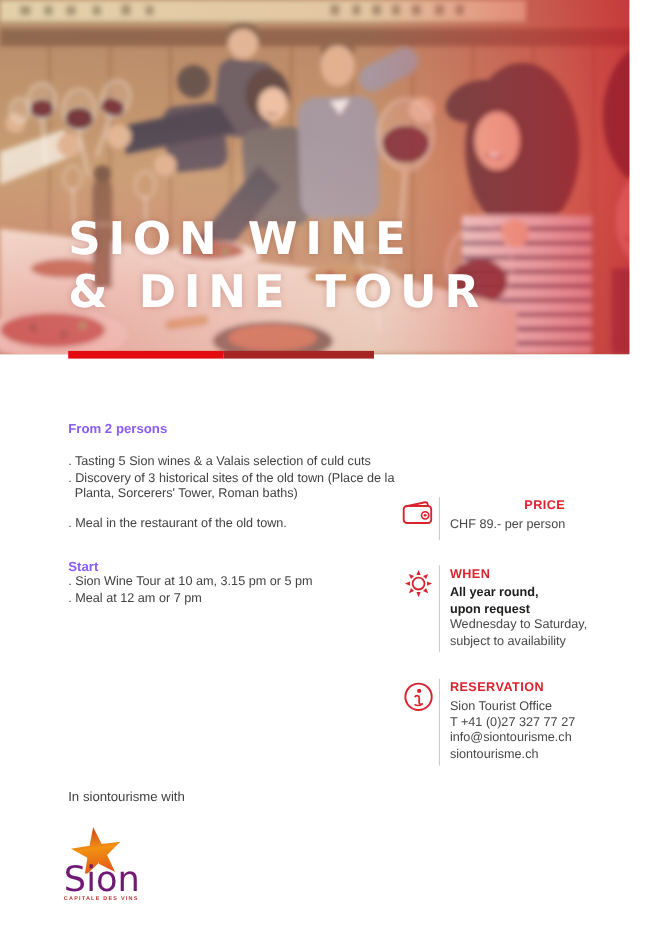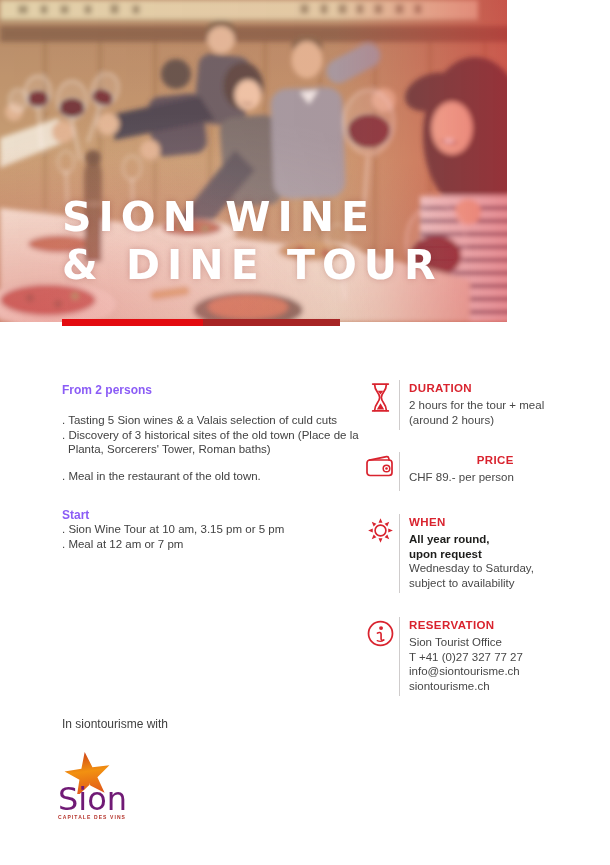--- a/index.html
+++ b/index.html
@@ -1,20 +1,20 @@
 <!DOCTYPE html>
 <html><head>
 <meta charset="utf-8">
 <style>
   html,body{margin:0;padding:0;background:#ffffff;}
   .page{position:relative;width:610px;height:865px;background:#ffffff;overflow:hidden;
         font-family:"Liberation Sans",sans-serif;}
 
   
-  .hero{position:absolute;left:0;top:0;width:507px;height:322px;overflow:hidden;background:#a9764c;}
+  .hero{position:absolute;left:0;top:0;width:572px;height:322px;overflow:hidden;background:#a9764c;}
   .hero svg{display:block;}
   .hero-title{position:absolute;left:62px;top:193px;color:#ffffff;
               font-family:"DejaVu Sans",sans-serif;font-weight:800;
               font-size:41px;line-height:48px;letter-spacing:7px;white-space:nowrap;
               text-shadow:0 0 6px rgba(120,30,30,.25);}
   .red-bar{position:absolute;left:62px;top:319px;height:7px;display:flex;}
   .red-bar .seg1{width:141px;height:7px;background:#e30b10;}
   .red-bar .seg2{width:137px;height:7px;background:#a62424;}
 
   
@@ -222,37 +222,20 @@
     <div class="bullet b1">. Tasting 5 Sion wines &amp; a Valais selection of culd cuts</div>
     <div class="bullet b2">. Discovery of 3 historical sites of the old town (Place de la Planta, Sorcerers' Tower, Roman baths)</div>
     <div class="bullet b3">. Meal in the restaurant of the old town.</div>
     <div class="start-block">
       <div class="sec-heading">Start</div>
       <div>. Sion Wine Tour at 10 am, 3.15 pm or 5 pm</div>
       <div>. Meal at 12 am or 7 pm</div>
     </div>
   </div>
 
-  <div class="info-sec sec-duration">
-    <div class="info-icon-cell">
-      <svg width="25" height="31" viewBox="0 0 24 30" fill="none">
-        <line x1="4.5" y1="2" x2="19.5" y2="2" stroke="#d9232e" stroke-width="1.8" stroke-linecap="round"></line>
-        <line x1="4.5" y1="28" x2="19.5" y2="28" stroke="#d9232e" stroke-width="1.8" stroke-linecap="round"></line>
-        <path d="M6.3 2.5 C6.3 9.2 11.2 10.4 11.2 15 C11.2 19.6 6.3 20.8 6.3 27.5" stroke="#d9232e" stroke-width="1.7" stroke-linecap="round"></path>
-        <path d="M17.7 2.5 C17.7 9.2 12.8 10.4 12.8 15 C12.8 19.6 17.7 20.8 17.7 27.5" stroke="#d9232e" stroke-width="1.7" stroke-linecap="round"></path>
-        <path d="M9.3 8.5 h5.4 L12 12 Z" fill="#d9232e"></path>
-        <path d="M12 20.5 L15.6 26.5 h-7.2 Z" fill="#d9232e"></path>
-      </svg>
-    </div>
-    <div class="info-text">
-      <div class="info-heading">DURATION</div>
-      <div class="info-line">2 hours for the tour + meal</div>
-      <div class="info-line">(around 2 hours)</div>
-    </div>
-  </div>
 
   <div class="info-sec sec-price">
     <div class="info-icon-cell">
       <svg width="30" height="24" viewBox="0 0 30 24" fill="none">
         <path d="M4.5 6.2 L21.5 2.6 c1.1 -.2 2 .4 2.2 1.5 l.4 2" stroke="#d9232e" stroke-width="1.7" stroke-linecap="round"></path>
         <rect x="2" y="6" width="25" height="15.5" rx="3" stroke="#d9232e" stroke-width="1.7"></rect>
         <circle cx="21.5" cy="14.5" r="3.3" stroke="#d9232e" stroke-width="1.5"></circle>
         <circle cx="21.5" cy="14.5" r="1.3" fill="#d9232e"></circle>
       </svg>
     </div>

